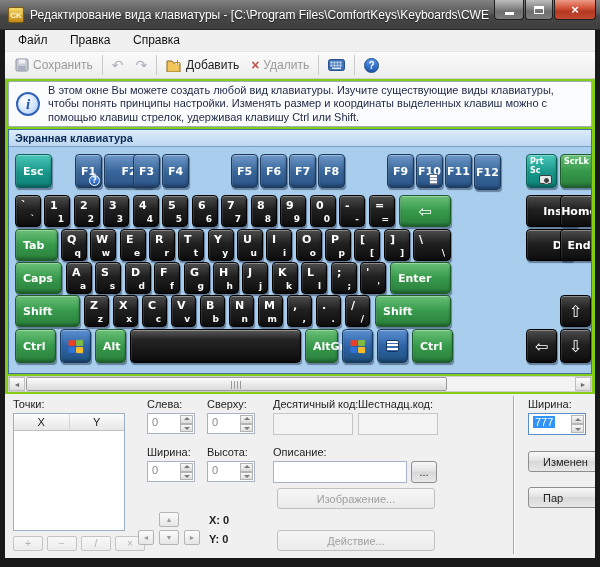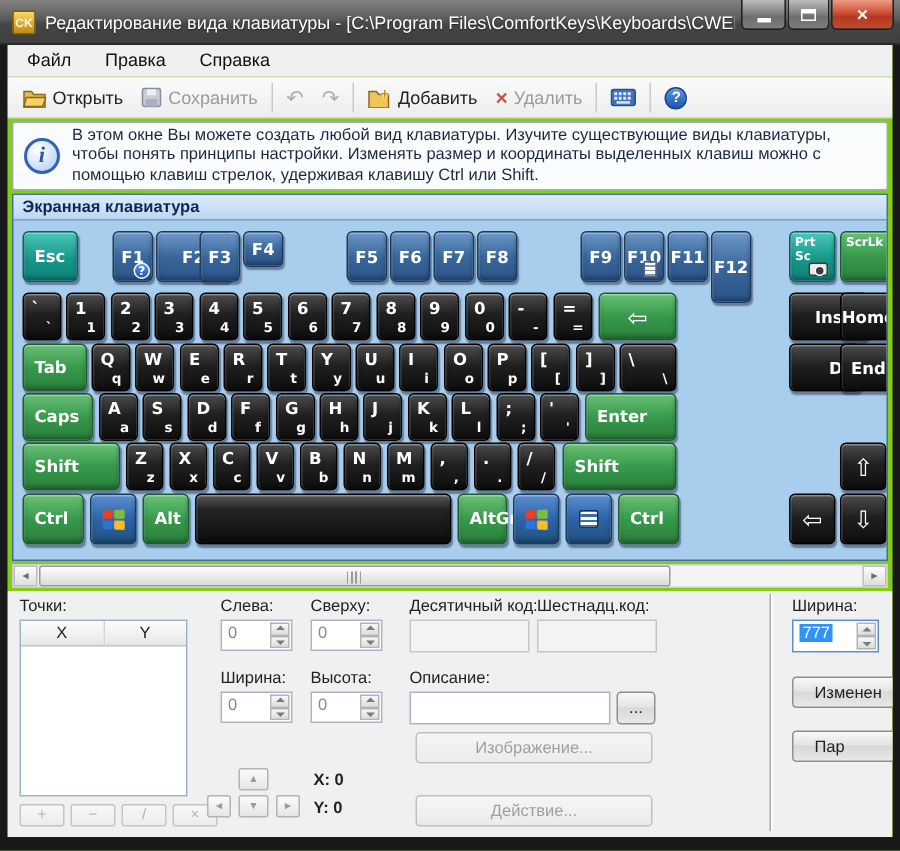--- a/index.html
+++ b/index.html
@@ -152,29 +152,20 @@
   </div>
 
   <div id="frame">
     <div id="menubar">
       <span class="menu-item">Файл</span>
       <span class="menu-item">Правка</span>
       <span class="menu-item">Справка</span>
     </div>
 
     <div id="toolbar">
-      <div class="tb-btn">
-        <span class="kbd-svgbox">
-          <svg width="16" height="13" viewBox="0 0 16 13">
-              <path d="M1 2h5l1.5 2H15v9H1z" fill="#e9b94f" stroke="#8a6a1a" stroke-width="1"></path>
-              <path d="M2.5 6H15.5l-2 6H1z" fill="#f7d06a" stroke="#8a6a1a" stroke-width="1"></path>
-            </svg>
-        </span>
-        <span>Открыть</span>
-      </div>
       <div class="tb-btn dis">
         <span class="kbd-svgbox">
           <svg width="14" height="14" viewBox="0 0 14 14">
               <rect x="1" y="1" width="12" height="12" rx="1.5" fill="#c9cdd6" stroke="#868e9c"></rect>
               <rect x="4" y="1.5" width="6" height="4" fill="#eef0f4"></rect>
               <rect x="3" y="8" width="8" height="5" fill="#aab0bd"></rect>
             </svg>
         </span>
         <span>Сохранить</span>
       </div>
@@ -239,21 +230,21 @@
           <div class="key key-blue" style="left: 66px; top: 7px; width: 27px; height: 34px;">
             <span class="kmain">F1</span>
             <span class="kicon kicon-help-badge">?</span>
           </div>
           <div class="key key-blue" style="left: 95px; top: 7px; width: 50px; height: 34px;">
             <span class="kmain">F2</span>
           </div>
           <div class="key key-blue" style="left: 124px; top: 7px; width: 27px; height: 34px;">
             <span class="kmain">F3</span>
           </div>
-          <div class="key key-blue" style="left: 153px; top: 7px; width: 27px; height: 24px;">
+          <div class="key key-blue" style="left: 153px; top: 7px; width: 27px; height: 34px;">
             <span class="kmain">F4</span>
           </div>
           <div class="key key-blue" style="left: 222px; top: 7px; width: 27px; height: 34px;">
             <span class="kmain">F5</span>
           </div>
           <div class="key key-blue" style="left: 251px; top: 7px; width: 27px; height: 34px;">
             <span class="kmain">F6</span>
           </div>
           <div class="key key-blue" style="left: 280px; top: 7px; width: 27px; height: 34px;">
             <span class="kmain">F7</span>
@@ -264,21 +255,21 @@
           <div class="key key-blue" style="left: 378px; top: 7px; width: 27px; height: 34px;">
             <span class="kmain">F9</span>
           </div>
           <div class="key key-blue" style="left: 407px; top: 7px; width: 27px; height: 34px;">
             <span class="kmain">F10</span>
             <span class="kicon kicon-menu-badge"></span>
           </div>
           <div class="key key-blue" style="left: 436px; top: 7px; width: 27px; height: 34px;">
             <span class="kmain">F11</span>
           </div>
-          <div class="key key-blue" style="left: 465px; top: 7px; width: 27px; height: 48px;">
+          <div class="key key-blue" style="left: 465px; top: 7px; width: 27px; height: 36px;">
             <span class="kmain">F12</span>
           </div>
           <div class="key key-teal key-small" style="left: 517px; top: 7px; width: 31px; height: 34px;">
             <span class="kmain">Prt Sc</span>
             <span class="kicon kicon-camera"></span>
           </div>
           <div class="key key-green key-small" style="left: 551px; top: 7px; width: 38px; height: 34px;">
             <span class="kmain">ScrLk</span>
           </div>
           <div class="key key-black" style="left: 6px; top: 48px; width: 26px; height: 32px;">

